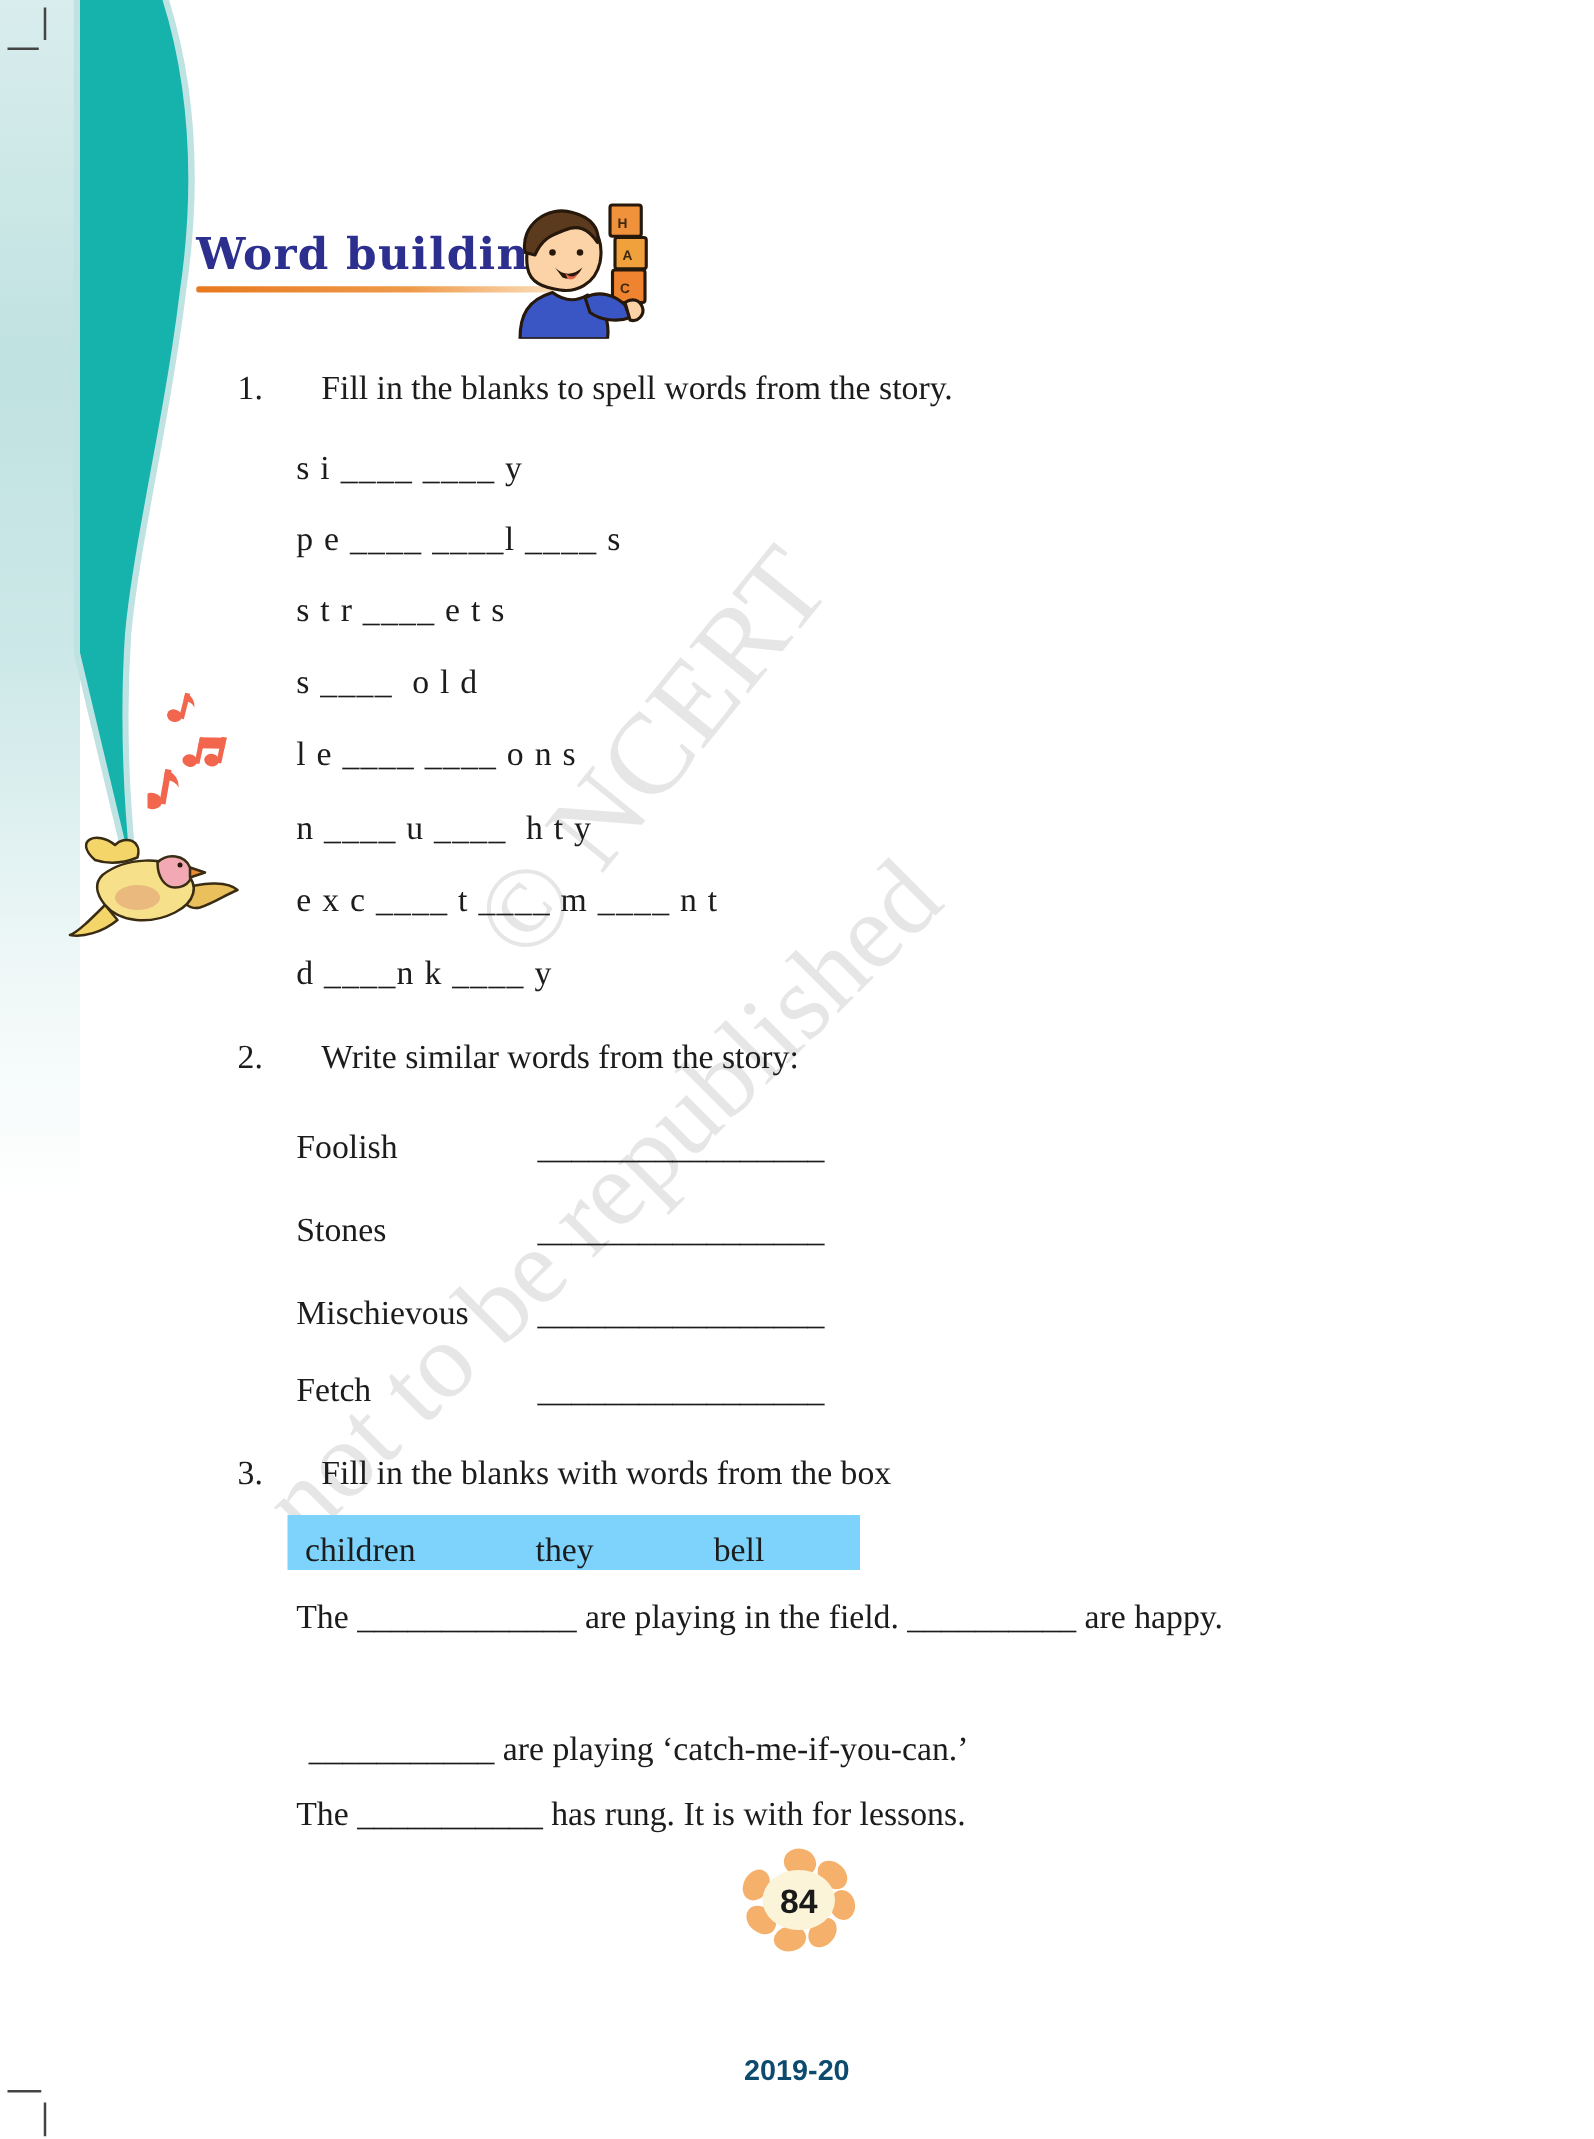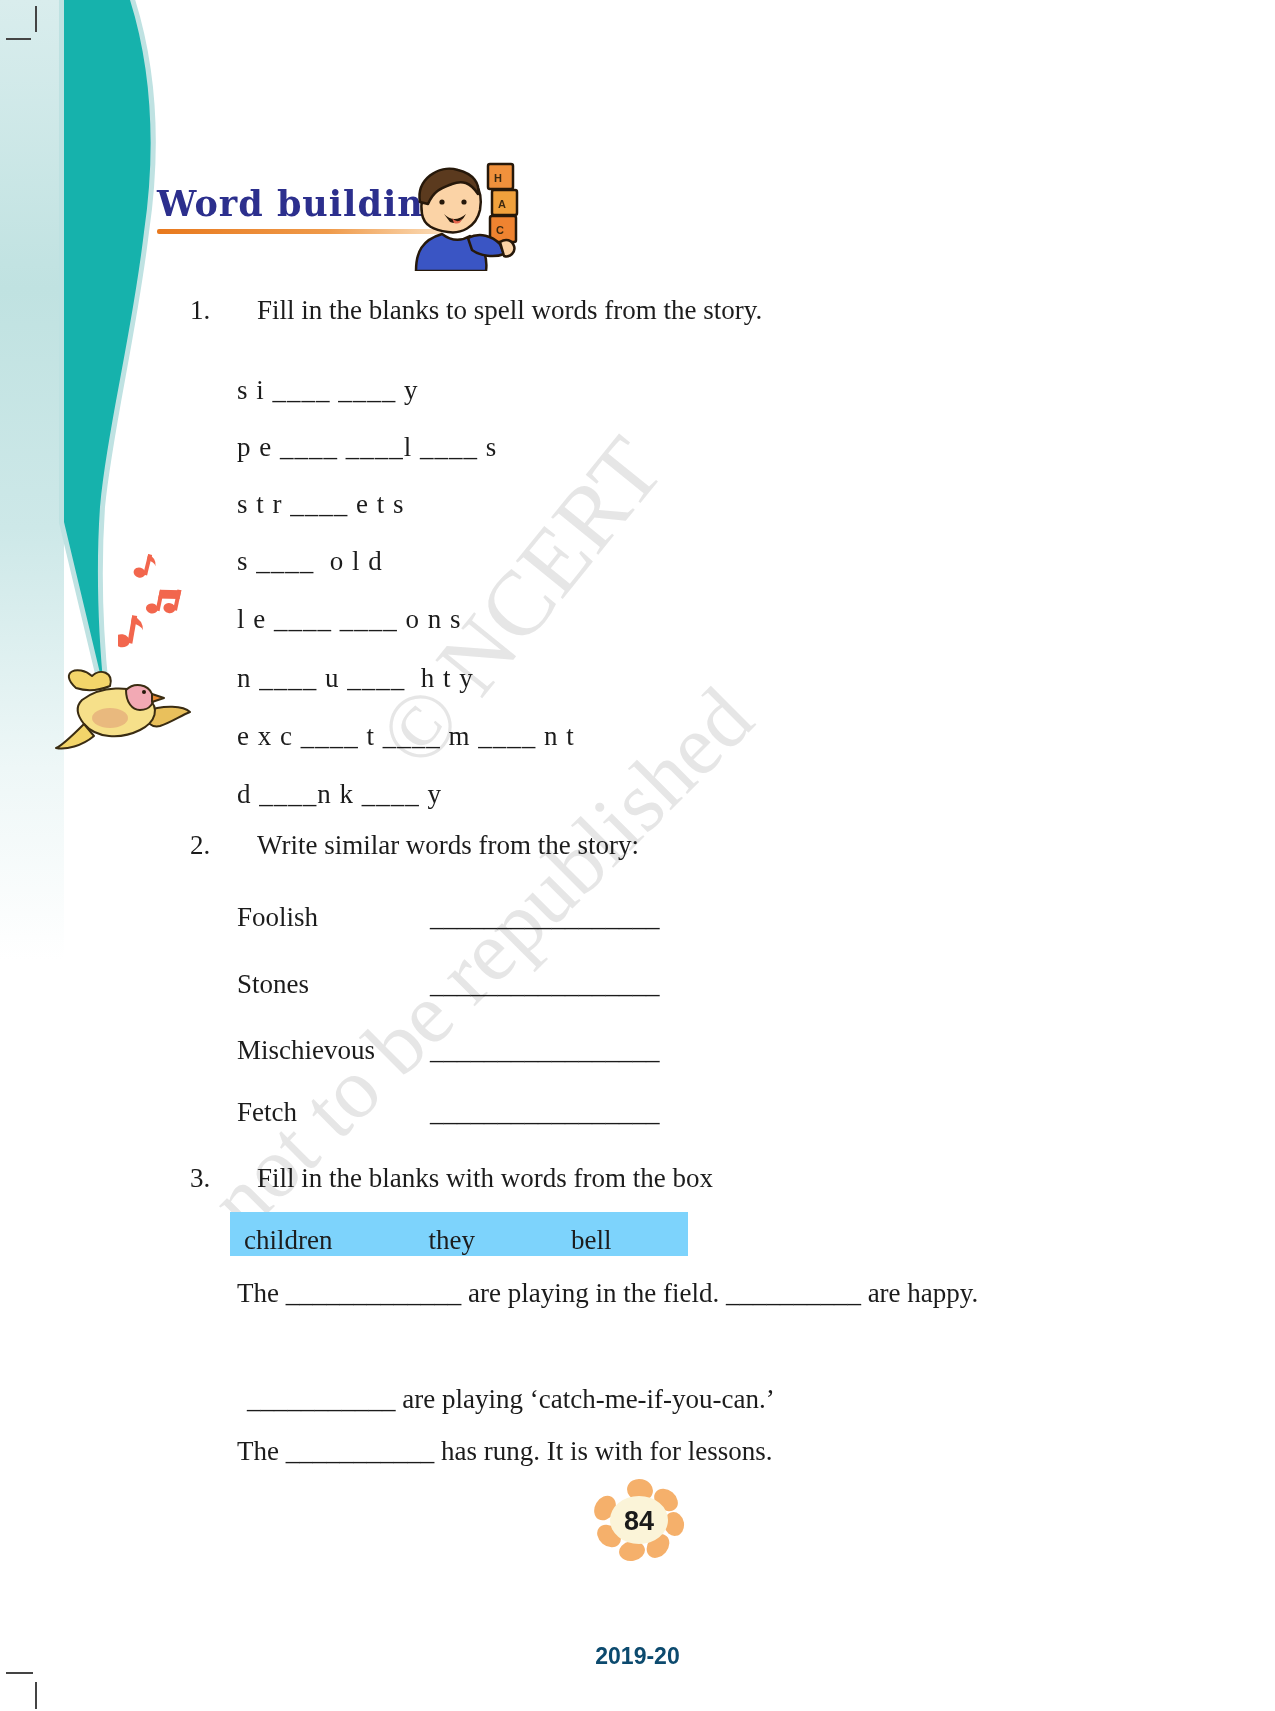--- a/index.html
+++ b/index.html
@@ -52,21 +52,21 @@
 
   
   .ex { position:absolute; left:190px; z-index:1; font-size:27px; }
   .num { position:absolute; left:0; top:0; }
   .prompt { position:absolute; left:47px; top:0; white-space:nowrap;margin-left:20px; }
 
   #ex1 { top:295px;  width:900px; height:530px; }
   #ex2 { top:830px;  width:900px; height:330px; }
   #ex3 { top:1163px; width:830px; height:330px; }
 
-  .ex1-item { position:absolute; left:47px; white-space:pre; letter-spacing:1px;margin-top:16px; }
+  .ex1-item { position:absolute; left:47px; white-space:pre; letter-spacing:1px; }
 
   .ex2-row { position:absolute; left:47px; white-space:nowrap; }
   .ex2-label { display:inline-block; width:193px; }
   .ex2-blank { letter-spacing:0; }
 
   .word-box {
     position:absolute; left:40px; top:49px; width:458px; height:44px;
     background:#7dd3fc; display:flex; align-items:flex-end;
     padding-left:14px; gap:96px;
   }

